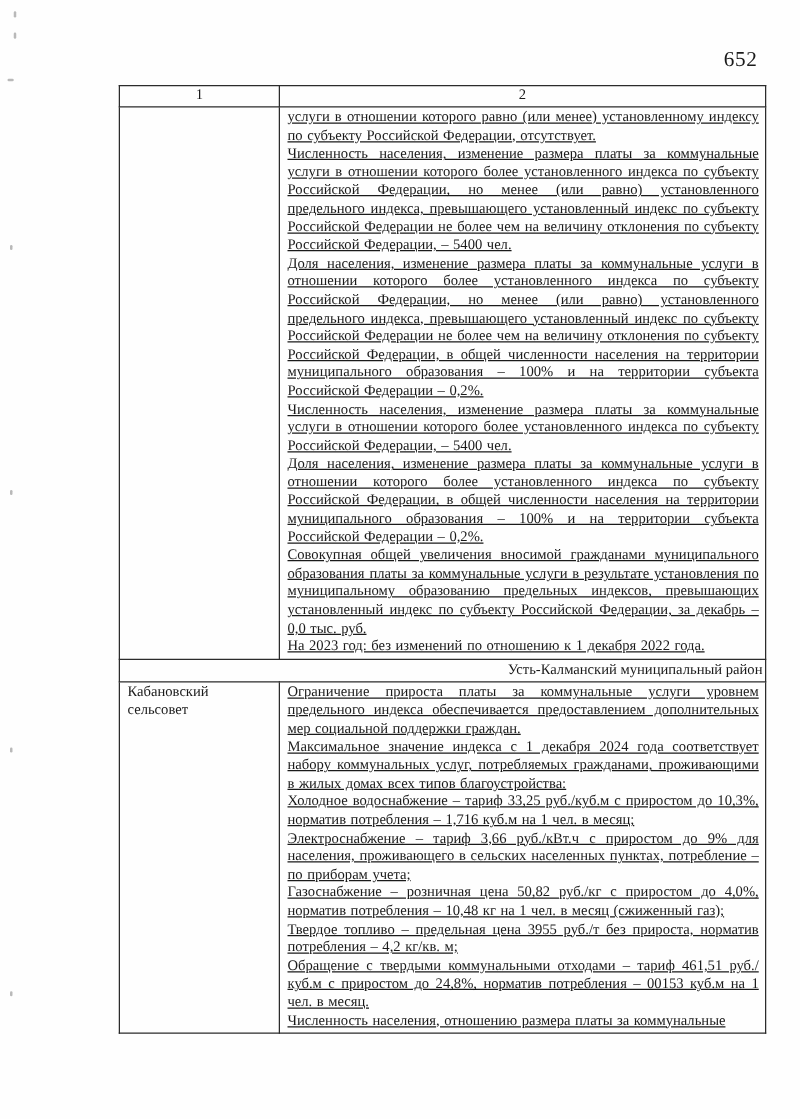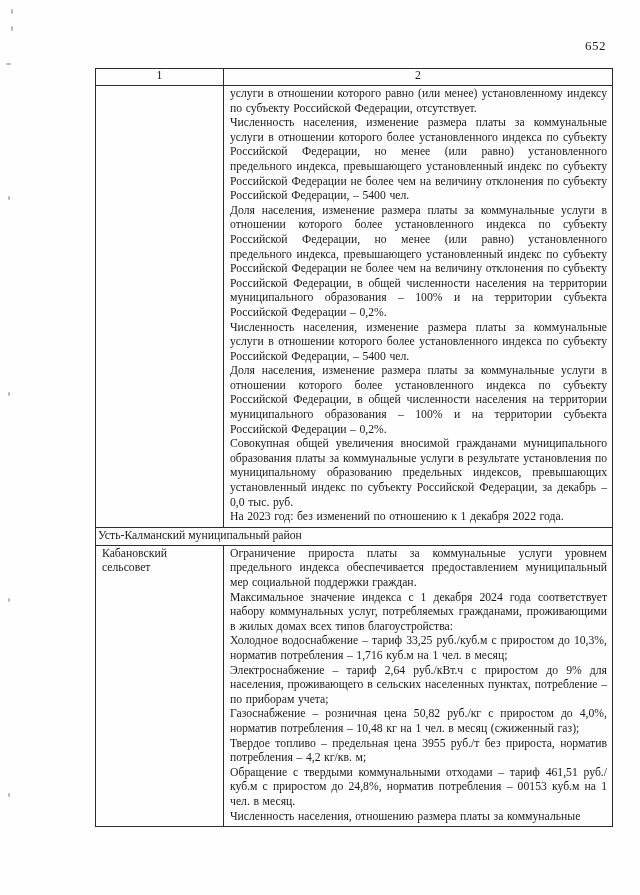--- a/index.html
+++ b/index.html
@@ -13,21 +13,21 @@
     height: 895px;
     background: #fefefe;
     overflow: hidden;
     font-family: "Liberation Serif", "DejaVu Serif", serif;
     color: #1a1a1a;
   }
   .page-number {
     position: absolute;
     top: 38px;
     right: 34px;
-    font-size: 13px;
+    font-size: 17px;
     letter-spacing: 0.5px;
   }
   .doc-table {
     position: absolute;
     left: 95px;
     top: 68px;
     width: 515px;
     border-collapse: collapse;
     table-layout: fixed;
   }
@@ -39,30 +39,31 @@
   }
   .doc-table td.c1 { width: 127px; padding: 1px 20px 2px 6px; }
   .doc-table td.c2 { width: 388px; padding: 1px 5px 2px 6px; }
   .doc-table td.hdr {
     text-align: center;
     vertical-align: middle;
     padding: 0 0 1px 0;
     height: 15px;
   }
   .doc-table td.section {
-    text-align: left;
+    text-align: right;
     vertical-align: middle;
     padding: 1px 2px;
     height: 15px;
   }
   .doc-table p {
     margin: 0;
     padding: 0;
     text-align: justify;
     word-spacing: 0.06em;
+    text-decoration: underline;
   }
   
   .artifact {
     position: absolute;
     background: #b9b9b9;
     border-radius: 1px;
   }
   .a1 { left: 11px; top: 9px;  width: 2px; height: 5px; }
   .a2 { left: 11px; top: 26px; width: 2px; height: 5px; }
   .a3 { left: 6px;  top: 63px; width: 5px; height: 2px; }
@@ -106,24 +107,24 @@
       </td>
     </tr>
 
     <tr>
       <td class="section" colspan="2">Усть-Калманский муниципальный район</td>
     </tr>
 
     <tr>
       <td class="c1">Кабановский сельсовет</td>
       <td class="c2">
-        <p>Ограничение прироста платы за коммунальные услуги уровнем предельного индекса обеспечивается предоставлением муниципальный мер социальной поддержки граждан.</p>
+        <p>Ограничение прироста платы за коммунальные услуги уровнем предельного индекса обеспечивается предоставлением дополнительных мер социальной поддержки граждан.</p>
         <p>Максимальное значение индекса с 1 декабря 2024 года соответствует набору коммунальных услуг, потребляемых гражданами, проживающими в жилых домах всех типов благоустройства:</p>
         <p>Холодное водоснабжение – тариф 33,25 руб./куб.м с приростом до 10,3%, норматив потребления – 1,716 куб.м на 1 чел. в месяц;</p>
-        <p>Электроснабжение – тариф 2,64 руб./кВт.ч с приростом до 9% для населения, проживающего в сельских населенных пунктах, потребление – по приборам учета;</p>
+        <p>Электроснабжение – тариф 3,66 руб./кВт.ч с приростом до 9% для населения, проживающего в сельских населенных пунктах, потребление – по приборам учета;</p>
         <p>Газоснабжение – розничная цена 50,82 руб./кг с приростом до 4,0%, норматив потребления – 10,48 кг на 1 чел. в месяц (сжиженный газ);</p>
         <p>Твердое топливо – предельная цена 3955 руб./т без прироста, норматив потребления – 4,2 кг/кв. м;</p>
         <p>Обращение с твердыми коммунальными отходами – тариф 461,51 руб./куб.м с приростом до 24,8%, норматив потребления – 00153 куб.м на 1 чел. в месяц.</p>
         <p>Численность населения, отношению размера платы за коммунальные</p>
       </td>
     </tr>
   </tbody>
     </table>
 
 </div>

